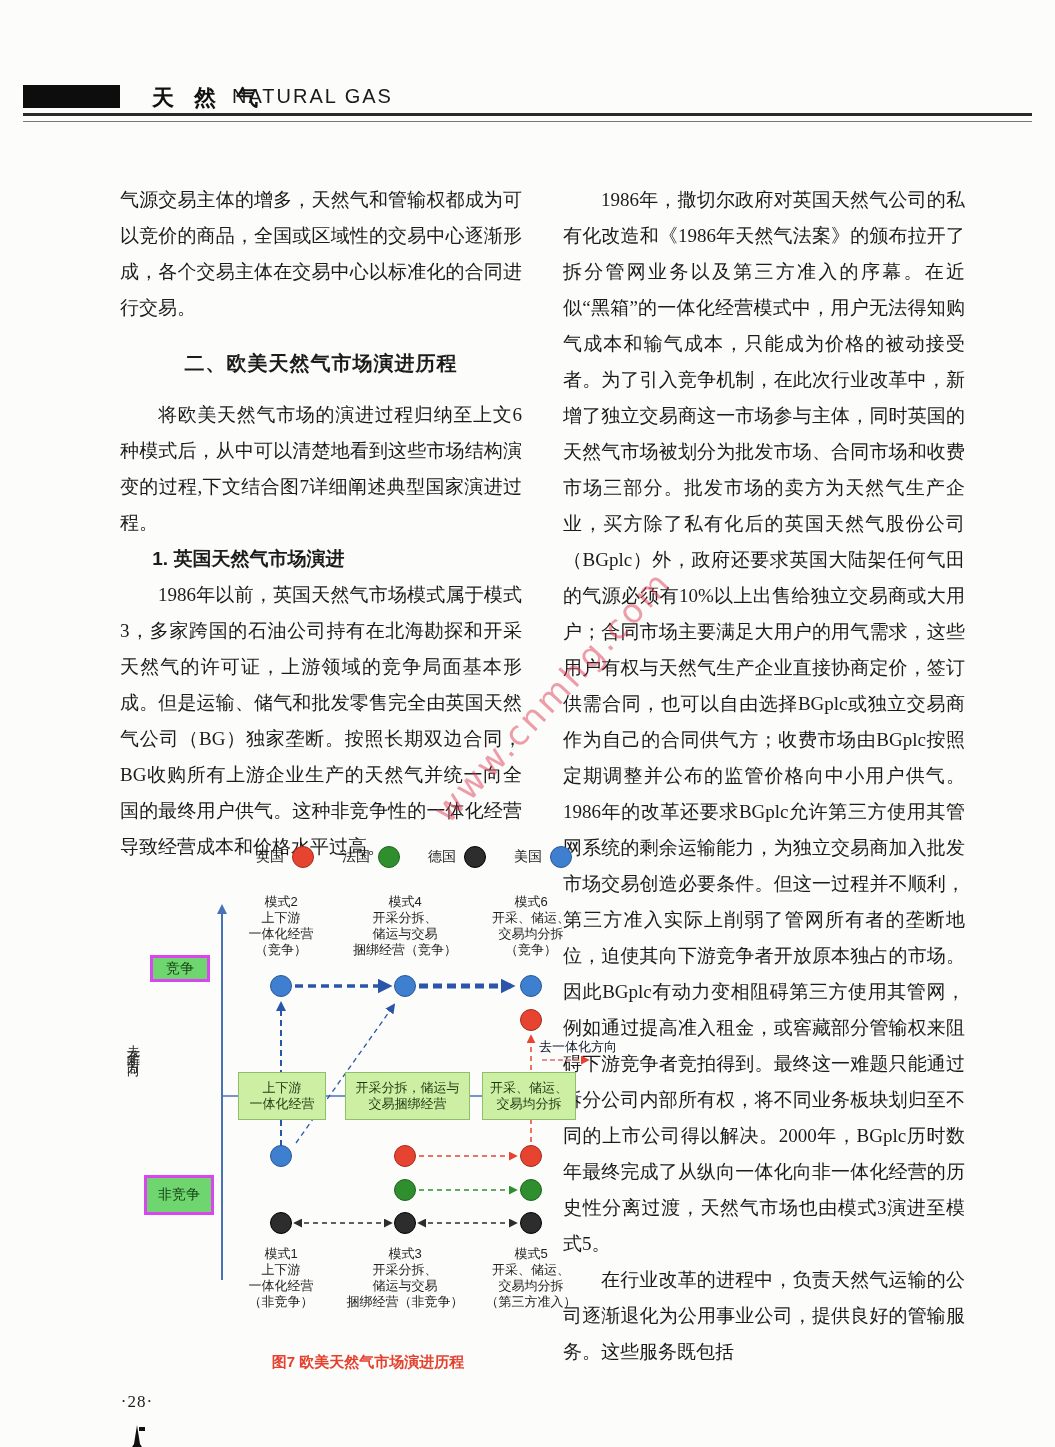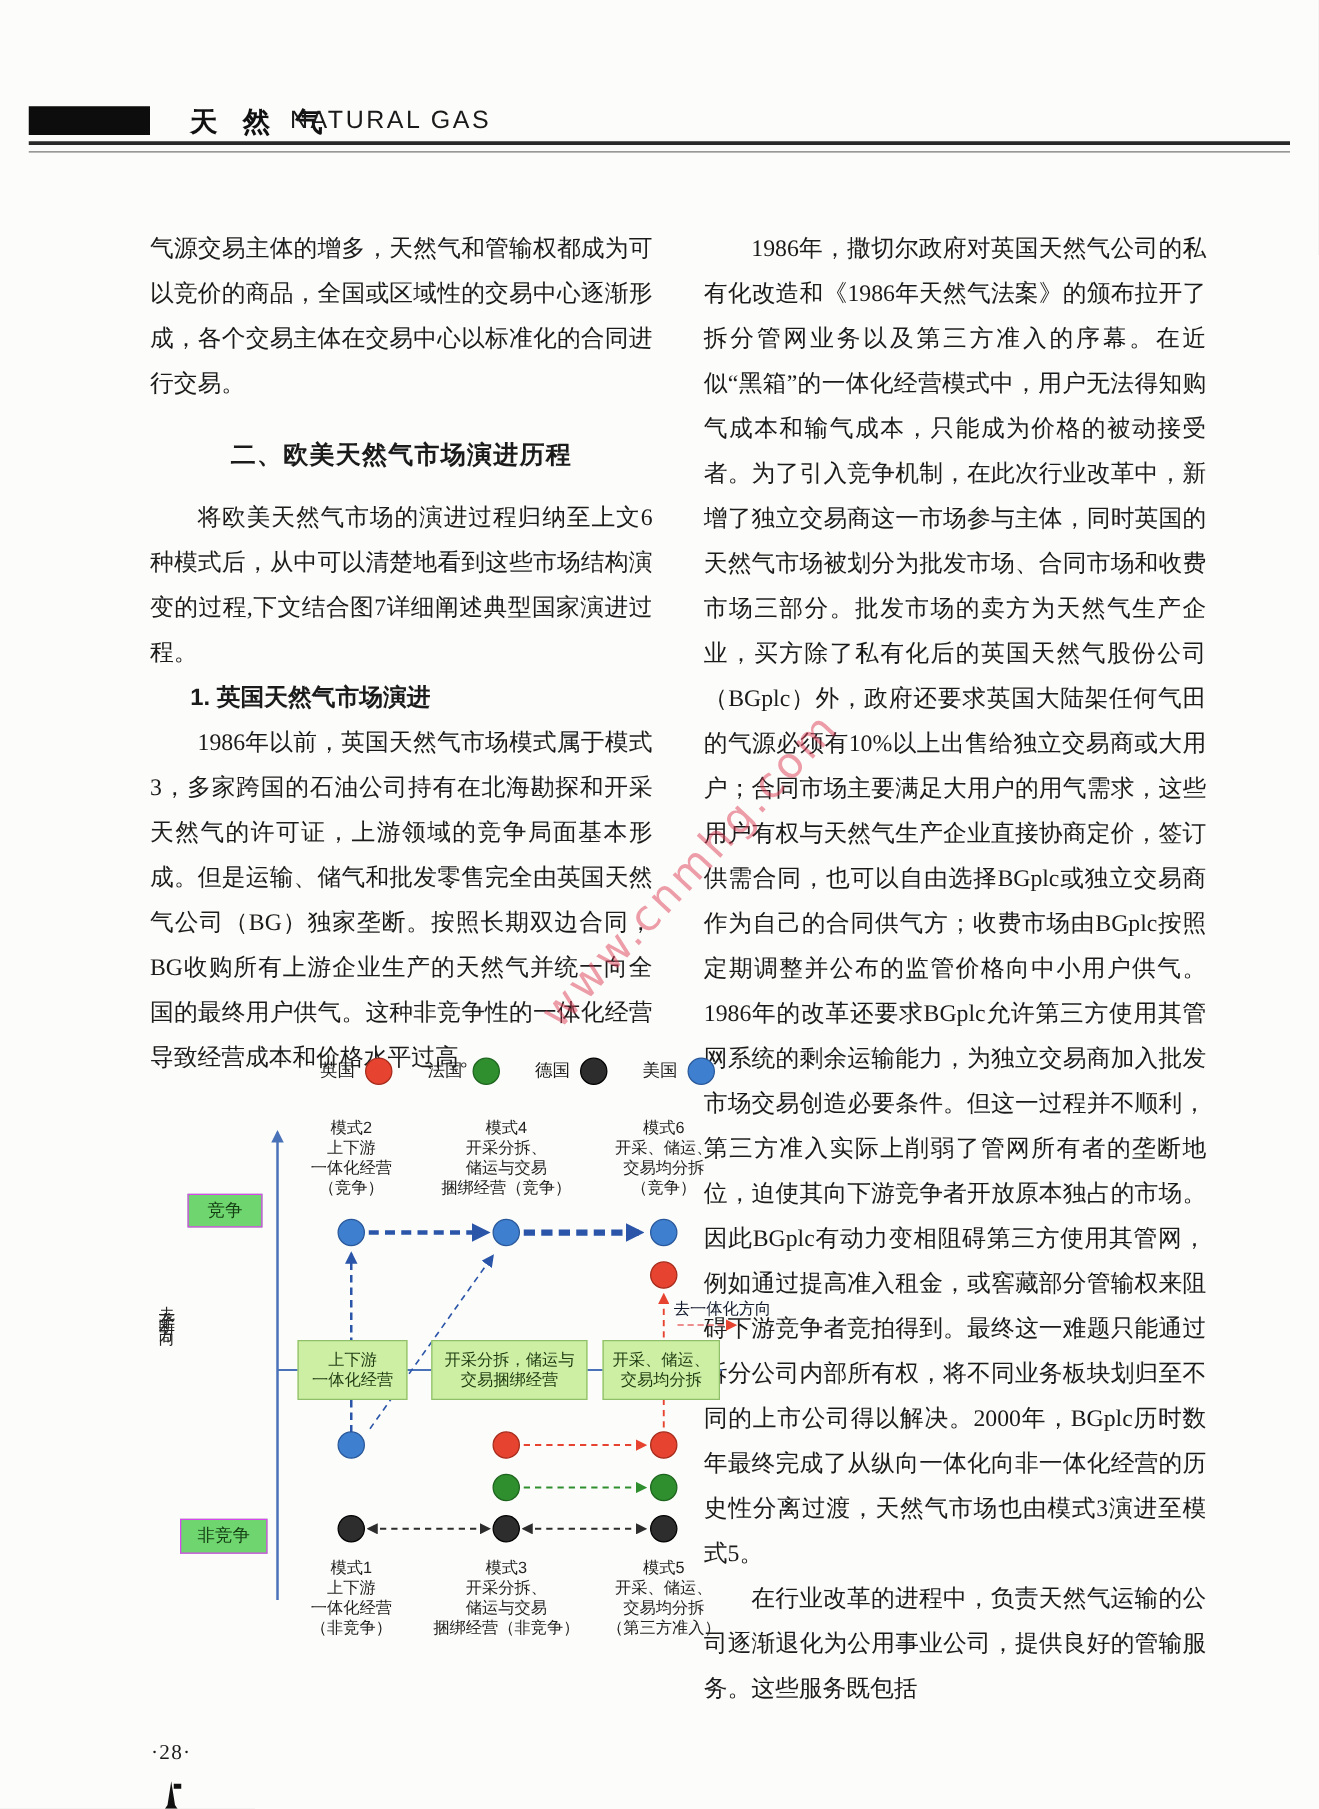--- a/index.html
+++ b/index.html
@@ -39,25 +39,25 @@
   .dot-fr { background:#2f8f2f; border:1px solid #1d641d; }
   .dot-de { background:#2d2d2d; border:1px solid #000; }
   .dot-us { background:#3f7fd0; border:1px solid #28589a; }
   .node { position:absolute; z-index:3; }
   .axis-v {
     position:absolute; left:6px; top:196px; z-index:4;
     writing-mode:vertical-rl; letter-spacing:5px; font-size:13px; color:#222;
   }
   .axis-h { position:absolute; left:421px; top:200px; font-size:13px; color:#0f172a; z-index:4; }
   .rowbox {
-    position:absolute; z-index:3; background:#6fd66f; border:1px solid #d946ef;
+    position:absolute; z-index:3; background:#6fd66f; border:3px solid #d946ef;
     font-size:14px; color:#143d14; display:flex; align-items:center; justify-content:center;
   }
   .rowbox.competitive { left:32px; top:117px; width:60px; height:27px; }
-  .rowbox.noncompetitive { left:26px; top:337px; width:70px; height:28px;margin-top:40px; }
+  .rowbox.noncompetitive { left:26px; top:337px; width:70px; height:40px; }
   .mode-label { position:absolute; width:120px; text-align:center; font-size:13px; line-height:16px; color:#222; z-index:4; }
   .stage-box {
     position:absolute; top:234px; height:48px; z-index:2;
     background:#cdefa4; border:1px solid #8fbf68;
     display:flex; flex-direction:column; align-items:center; justify-content:center;
     font-size:13px; line-height:16px; text-align:center; color:#1c3a10;
   }
   .fig-note { position:absolute; left:22px; top:489px; font-size:13px; color:#222; z-index:4; }
   .fig-caption { position:absolute; left:0; top:515px; width:100%; text-align:center; font-size:15px; font-weight:bold; color:#e5402e; z-index:4; }
 
@@ -226,20 +226,21 @@
       <div>储运与交易</div>
       <div>捆绑经营（非竞争）</div>
     </div>
     <div class="mode-label" style="left:353px; top:408px;">
       <div>模式5</div>
       <div>开采、储运、</div>
       <div>交易均分拆</div>
       <div>（第三方准入）</div>
     </div>
 
+    <div class="fig-caption">图7 欧美天然气市场演进历程</div>
   </div>
 
   <div class="watermark">www.cnmhg.com</div>
 
   <div class="footer">
     <span class="page-num">·28·</span>
     <svg class="logo-icon" width="20" height="28" viewBox="0 0 20 28">
       <path d="M10 1 L13 20 L17 26 L3 26 L7 20 Z" fill="#111"></path>
       <rect x="12" y="3" width="6" height="4" fill="#111"></rect>
     </svg>

